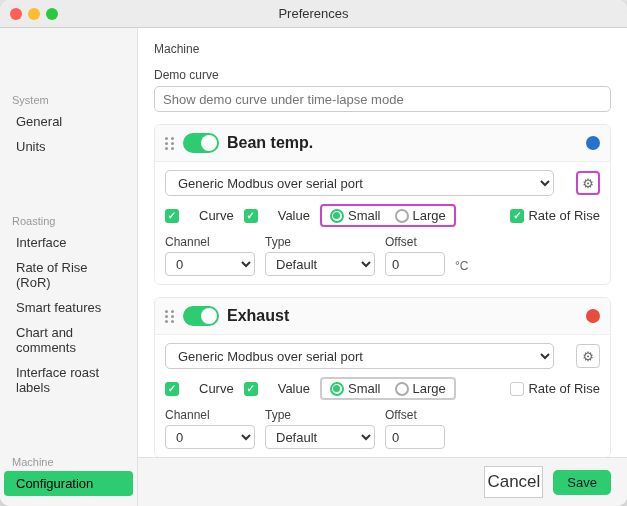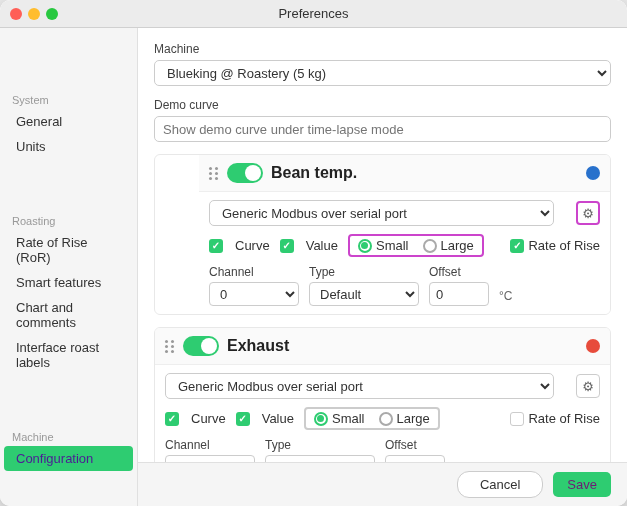--- a/index.html
+++ b/index.html
@@ -76,21 +76,21 @@
     .sidebar-item {
       padding: 5px 12px;
       cursor: pointer;
       color: #333;
       font-size: 13px;
       border-radius: 4px;
       margin: 0 4px;
     }
     .sidebar-item.active {
       background: #2ecc71;
-      color: #4c1d95;
+      color: #000000;
     }
     .field-group {
       margin-bottom: 12px;
     }
     .field-label {
       font-size: 12px;
       color: #444;
       font-weight: 500;
       margin-bottom: 4px;
     }
@@ -213,21 +213,21 @@
     .checkboxes-row {
       display: flex;
       align-items: center;
       gap: 10px;
       margin-bottom: 8px;
       flex-wrap: wrap;
     }
     .checkbox-item {
       display: flex;
       align-items: center;
-      gap: 12px;
+      gap: 20px;
     }
     .checkbox-green {
       width: 14px;
       height: 14px;
       background: #2ecc71;
       border-radius: 3px;
       display: flex;
       align-items: center;
       justify-content: center;
       flex-shrink: 0;
@@ -346,36 +346,36 @@
     .footer {
       display: flex;
       justify-content: flex-end;
       align-items: center;
       padding: 8px 16px;
       border-top: 1px solid #e0e0e0;
       gap: 10px;
       background: #f5f5f5;
     }
     .btn-cancel {
-      padding: 5px 22px;
+      padding: 5px 2px;
       border: 1px solid #ccc;
       background: #fff;
-      border-radius: 12px;
-      font-size: 13px;
+      border-radius: 0;
+      font-size: 17px;
       cursor: pointer;
       color: #333;
     }
     .btn-save {
       padding: 5px 14px;
       background: #2ecc71;
       border: none;
       border-radius: 5px;
       font-size: 13px;
       cursor: pointer;
-      color: #701a75;
+      color: #0f172a;
       font-weight: 500;
     }
     .main-wrapper {
       flex: 1;
       position: relative;
       overflow: hidden;
       display: flex;
       flex-direction: column;
     }
     .main-scroll {
@@ -401,45 +401,43 @@
   </div>
 
   <div class="content">
 
     <div class="sidebar">
       <div class="sidebar-section-label">System</div>
       <div class="sidebar-item">General</div>
       <div class="sidebar-item">Units</div>
 
       <div class="sidebar-section-label">Roasting</div>
+      <div class="sidebar-item">Interface</div>
       <div class="sidebar-item">Rate of Rise (RoR)</div>
       <div class="sidebar-item">Smart features</div>
       <div class="sidebar-item">Chart and comments</div>
       <div class="sidebar-item">Interface roast labels</div>
 
       <div class="sidebar-section-label">Machine</div>
       <div class="sidebar-item active">Configuration</div>
     </div>
 
     <div class="main-wrapper">
       <div class="main-scroll">
 
         <div class="field-group">
           <div class="field-label">Machine</div>
-          <select>
-            <option>Blueking  @ Roastery (5 kg)</option>
-          </select>
         </div>
 
         <div class="field-group">
           <div class="field-label">Demo curve</div>
           <input class="demo-input" type="text" readonly="" placeholder="Show demo curve under time-lapse mode" style="">
         </div>
 
-        <div class="sensor-block" style="position:relative;padding-left:44px;">
+        <div class="sensor-block" style="position:relative;">
 
           <div class="sensor-header">
             <div class="drag-dots">
               <div class="drag-dot"></div>
                 <div class="drag-dot"></div>
               <div class="drag-dot"></div>
                 <div class="drag-dot"></div>
               <div class="drag-dot"></div>
                 <div class="drag-dot"></div>
             </div>

